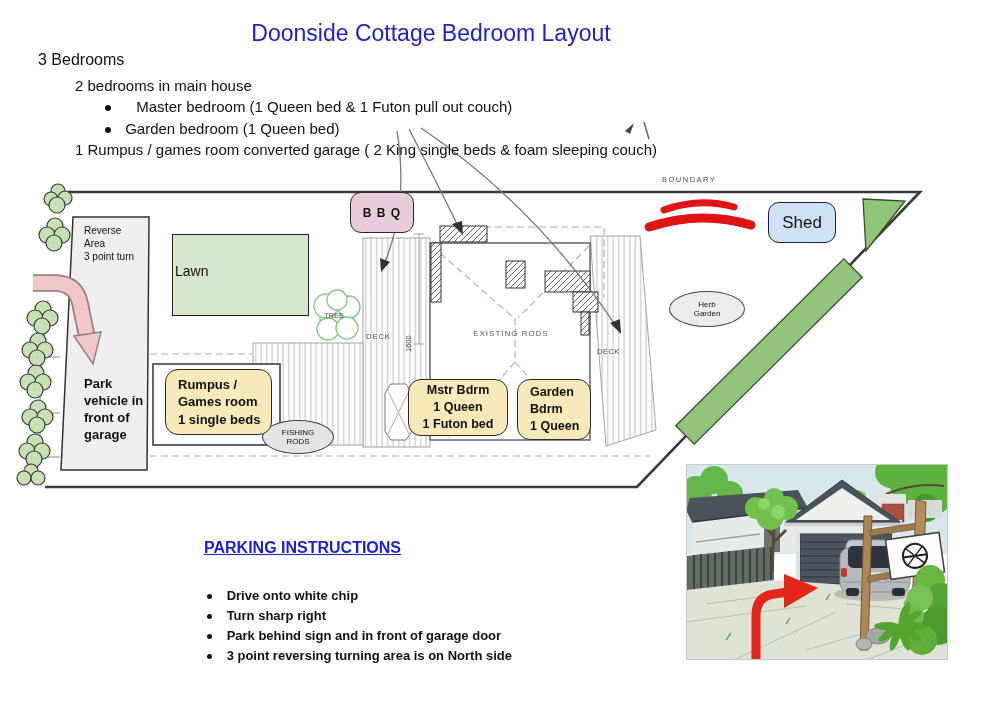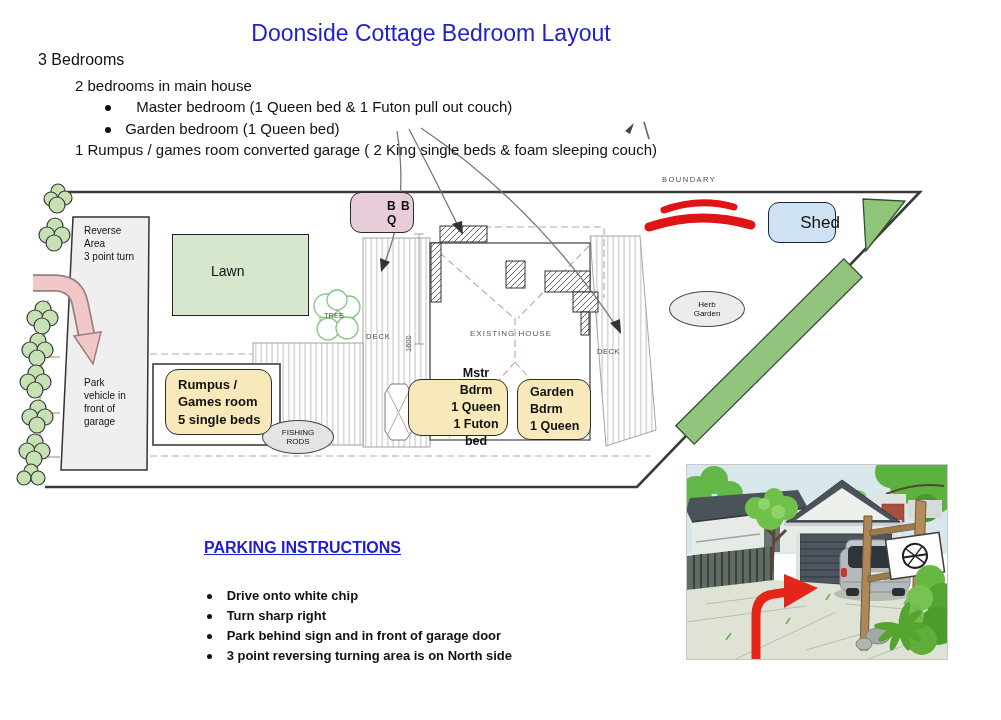--- a/index.html
+++ b/index.html
@@ -7,21 +7,21 @@
         font-family:"Liberation Sans",sans-serif;color:#111;}
   .pre{white-space:pre-line;}
   #plan-svg{position:absolute;left:0;top:0;z-index:1;}
   .lbl{position:absolute;z-index:2;line-height:1.3;}
   .title{left:0;top:19px;width:772px;text-align:center;font-size:23px;font-weight:normal;color:#2020cd;z-index:2;padding-left:45px;}
   .h-bedrooms{left:38px;top:50px;font-size:16px;}
   .h-line{font-size:15px;}
   .bullet-row{position:absolute;z-index:2;font-size:15px;}
   .dot{display:inline-block;width:6px;height:6px;border-radius:50%;background:#111;vertical-align:middle;margin-right:0;}
   .box{position:absolute;z-index:2;box-sizing:border-box;display:flex;align-items:center;justify-content:center;
-       border:1.6px solid #2b2b2b;padding-left:36px;}
+       border:1.6px solid #2b2b2b;}
   .round{border-radius:11px;}
   .yellow{background:#f8e9bb;border-radius:13px;font-weight:bold;font-size:12.5px;line-height:1.35;}
   .ellipse{position:absolute;z-index:2;box-sizing:border-box;border-radius:50%;background:#ececec;
            border:1.3px solid #444;display:flex;align-items:center;justify-content:center;text-align:center;}
   .tiny{font-size:7.5px;color:#4a4a4a;}
   .parking-head{left:204px;top:538px;font-size:16px;font-weight:bold;color:#1d1dd8;text-decoration:underline;z-index:2;}
   .parking-item{position:absolute;z-index:2;font-size:13px;font-weight:bold;margin-top:28px;}
   .pdot{display:inline-block;width:5px;height:5px;border-radius:50%;background:#111;vertical-align:middle;}
   #photo{position:absolute;left:686px;top:464px;z-index:2;}
 </style>
@@ -208,52 +208,52 @@
     <span class="dot"></span>
     <span style="margin-left:10px;">Garden bedroom (1 Queen bed)</span>
   </div>
   <div class="lbl h-line" style="left:75px;top:140px;">1 Rumpus / games room converted garage ( 2 King single beds &amp; foam sleeping couch)</div>
 
   <div class="lbl tiny" style="left:662px;top:175px;letter-spacing:1.5px;">BOUNDARY</div>
 
   <div class="lbl pre" style="left:84px;top:224px;font-size:10px;">Reverse
 Area
 3 point turn</div>
-  <div class="lbl pre" style="left:84px;top:376px;font-size:10px;">Park
+  <div class="lbl pre" style="left:84px;top:376px;font-size:13px;font-weight:bold;">Park
 vehicle in
 front of
 garage</div>
 
   <div class="box" style="left:172px;top:234px;width:137px;height:82px;background:#d7e7cd;border-color:#222;justify-content:flex-start;align-items:flex-start;">
     <span style="font-size:14px;margin:28px 0 0 2px;">Lawn</span>
   </div>
 
   <div class="lbl tiny" style="left:324px;top:311px;">TREE</div>
 
   <div class="box round" style="left:350px;top:192px;width:64px;height:41px;background:#e9ccd9;font-weight:bold;font-size:12px;letter-spacing:1px;">
     <span>B B Q</span>
   </div>
 
   <div class="box round" style="left:768px;top:202px;width:68px;height:41px;background:#cfe2f3;border-color:#16243f;font-size:17px;">
     <span>Shed</span>
   </div>
 
   <div class="lbl tiny" style="left:366px;top:332px;letter-spacing:1px;">DECK</div>
   <div class="lbl tiny" style="left:597px;top:347px;letter-spacing:0.5px;">DECK</div>
-  <div class="lbl" style="left:455px;top:329px;width:112px;text-align:center;font-size:8px;color:#555;letter-spacing:1px;">EXISTING HOUSE</div>
+  <div class="lbl" style="left:455px;top:329px;width:112px;text-align:center;font-size:8px;color:#555;letter-spacing:1px;">EXISTING RODS</div>
   <div class="lbl tiny" style="left:404px;top:352px;transform:rotate(-90deg);transform-origin:left top;">1600</div>
 
   <div class="ellipse pre" style="left:669px;top:291px;width:76px;height:36px;font-size:8px;">Herb
 Garden</div>
   <div class="ellipse pre" style="left:262px;top:420px;width:72px;height:34px;background:#e4e4e4;font-size:8px;">FISHING
 RODS</div>
 
   <div class="box yellow pre" style="left:165px;top:369px;width:107px;height:66px;justify-content:flex-start;padding-left:12px;font-size:13px;text-align:left;">Rumpus /
 Games room
-5 single beds</div>
+1 single beds</div>
   <div class="box yellow pre" style="left:408px;top:379px;width:100px;height:57px;text-align:center;">Mstr Bdrm
 1 Queen
 1 Futon bed</div>
   <div class="box yellow pre" style="left:517px;top:379px;width:74px;height:61px;justify-content:flex-start;padding-left:12px;text-align:left;">Garden
 Bdrm
 1 Queen</div>
 
   <div class="lbl parking-head">PARKING INSTRUCTIONS</div>
   <div class="parking-item" style="left:207px;top:560px;">
     <span class="pdot"></span>

